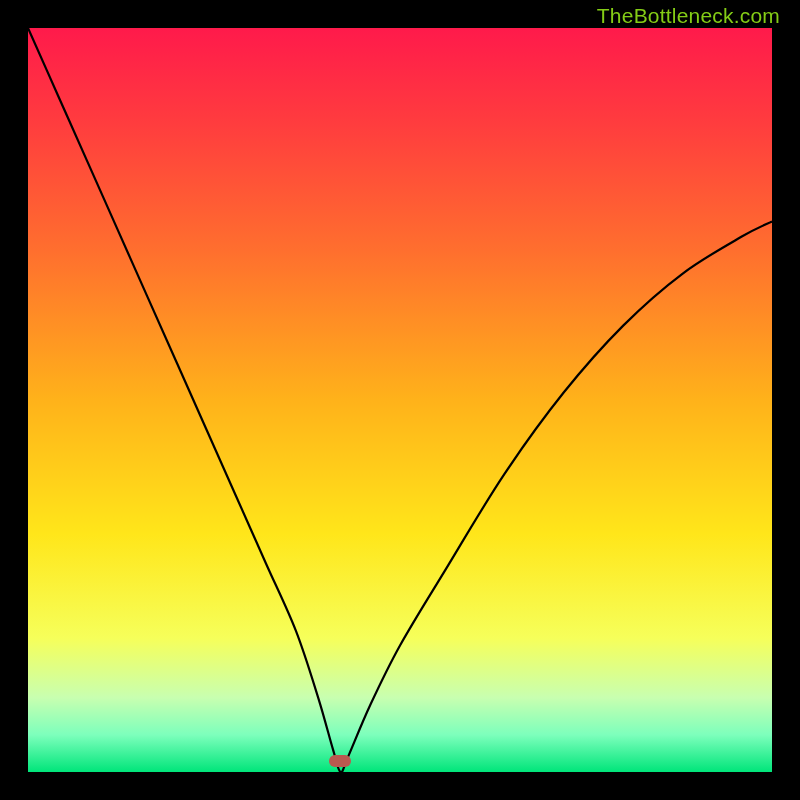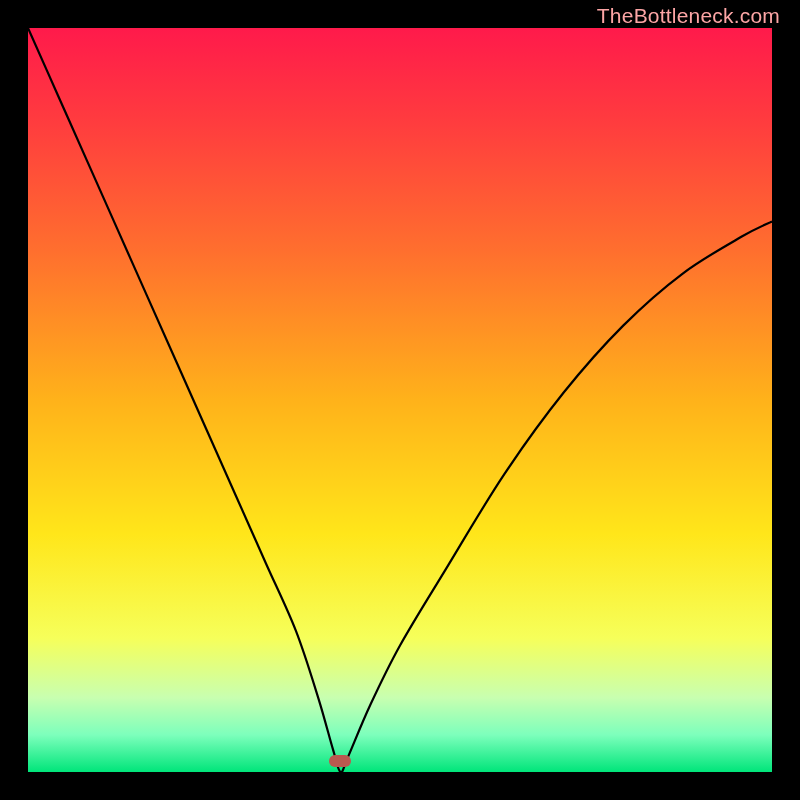--- a/index.html
+++ b/index.html
@@ -45,21 +45,21 @@
     position: absolute;
     width: 22px;
     height: 12px;
     border-radius: 6px;
     transform: translate(-50%, -50%);
   }
   .watermark {
     position: absolute;
     top: 4px;
     right: 20px;
-    color: #fca5a5;
+    color: #84cc16;
     font-size: 21px;
     font-weight: 500;
     letter-spacing: 0.2px;
   }
 </style>
 </head>
 <body>
 
 <div class="frame">
 

